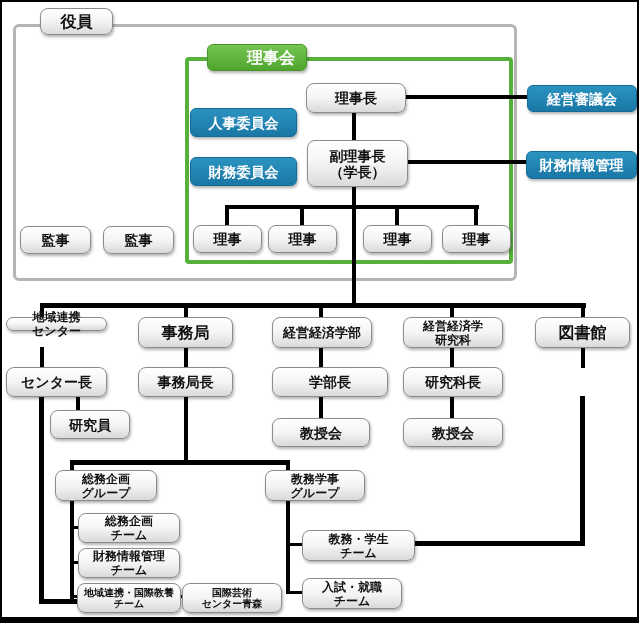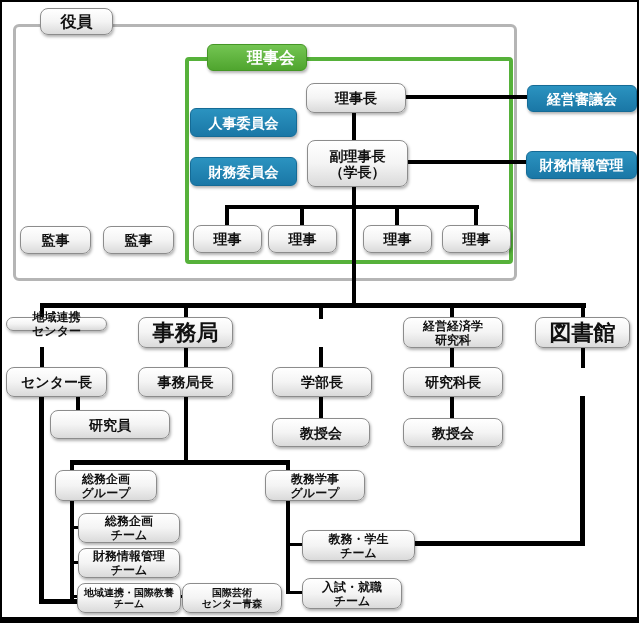--- a/index.html
+++ b/index.html
@@ -30,21 +30,21 @@
     white-space:pre-line;line-height:16px;
   }
   .node.blue{
     background:linear-gradient(180deg,#2b93c0 0%,#1a77a6 100%);
     border:1px solid #156b96;border-radius:6px;color:#fff;
   }
   .node.green{
     background:linear-gradient(180deg,#74c553 0%,#4fa52e 100%);
     border:1px solid #459626;border-radius:6px;color:#fff;padding-left:28px;
   }
-  .node.xl{font-size:22px;}
+  .node.xl{font-size:16px;}
   .node.big{font-size:16px;}
   .node.md13{font-size:13px;}
   .node.two{font-size:12px;line-height:14px;}
   .node.xs{font-size:10px;line-height:11px;}
 </style>
 </head>
 <body>
 
 <div class="page">
 
@@ -104,30 +104,31 @@
   <div class="node" style="left:20px;top:226px;width:71px;height:28px">監事</div>
   <div class="node" style="left:103px;top:226px;width:71px;height:28px">監事</div>
   <div class="node" style="left:193px;top:225px;width:69px;height:28px">理事</div>
   <div class="node" style="left:268px;top:225px;width:69px;height:28px">理事</div>
   <div class="node" style="left:363px;top:225px;width:69px;height:28px">理事</div>
   <div class="node" style="left:442px;top:225px;width:69px;height:28px">理事</div>
 
   <div class="node two" style="left:6px;top:317px;width:101px;height:14px">地域連携
 センター</div>
   <div class="node xl" style="left:138px;top:317px;width:95px;height:31px">事務局</div>
+  <div class="node md13" style="left:272px;top:317px;width:100px;height:31px">経営経済学部</div>
   <div class="node two" style="left:403px;top:317px;width:100px;height:31px">経営経済学
 研究科</div>
   <div class="node xl" style="left:535px;top:317px;width:95px;height:31px">図書館</div>
 
   <div class="node" style="left:6px;top:367px;width:101px;height:30px">センター長</div>
   <div class="node" style="left:138px;top:367px;width:95px;height:30px">事務局長</div>
-  <div class="node" style="left:272px;top:367px;width:100px;height:30px">学部長</div>
+  <div class="node" style="left:272px;top:367px;width:116px;height:30px">学部長</div>
   <div class="node" style="left:403px;top:367px;width:100px;height:30px">研究科長</div>
 
-  <div class="node" style="left:50px;top:410px;width:120px;height:29px">研究員</div>
+  <div class="node" style="left:50px;top:410px;width:80px;height:29px">研究員</div>
   <div class="node" style="left:272px;top:418px;width:98px;height:29px">教授会</div>
   <div class="node" style="left:403px;top:418px;width:100px;height:29px">教授会</div>
 
   <div class="node two" style="left:55px;top:470px;width:102px;height:31px">総務企画
 グループ</div>
   <div class="node two" style="left:265px;top:470px;width:100px;height:31px">教務学事
 グループ</div>
 
   <div class="node two" style="left:78px;top:513px;width:102px;height:30px">総務企画
 チーム</div>

